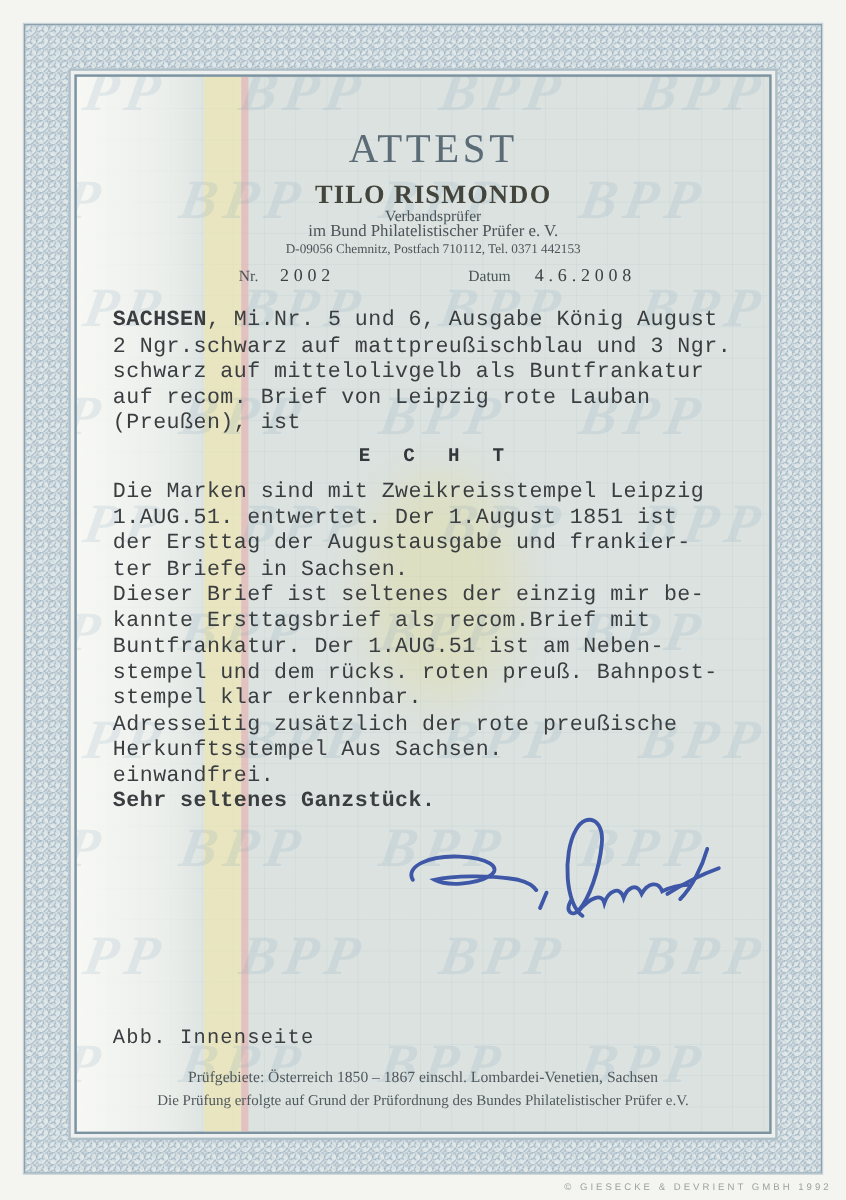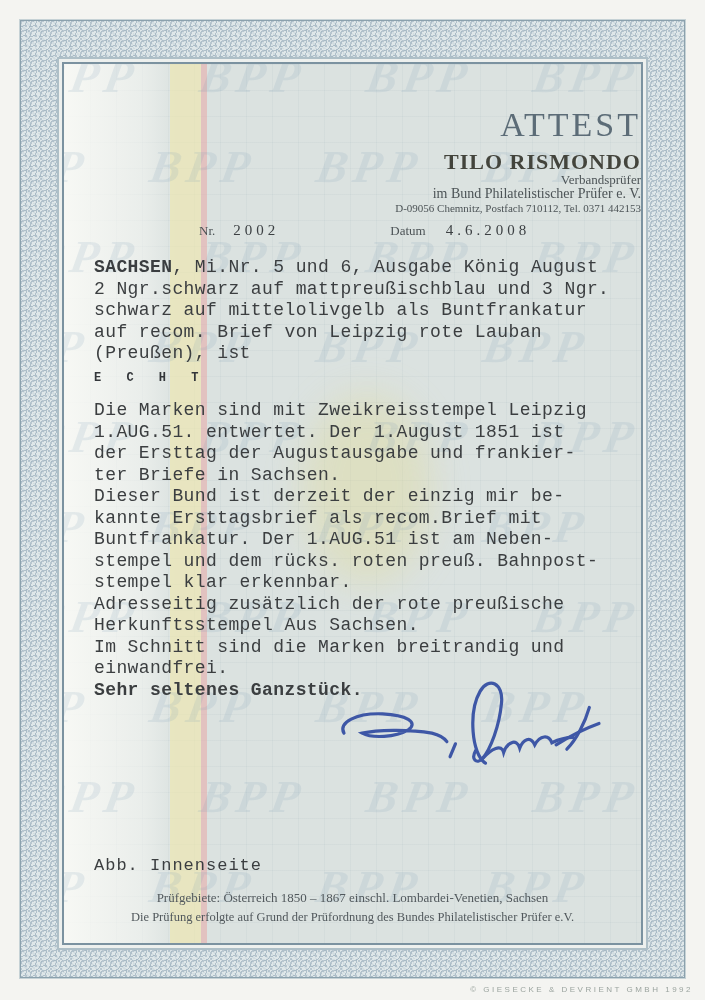--- a/index.html
+++ b/index.html
@@ -57,21 +57,21 @@
     position:absolute; left:-30px; width:700px;
     font-family:"Liberation Serif", serif;
     font-style:italic; font-weight:bold;
     font-size:46px; letter-spacing:6px; word-spacing:46px;
     color:rgba(120,152,184,.15);
     transform:skewX(-10deg);
     white-space:nowrap;
     pointer-events:none;
   }
   
-  .hdr { position:absolute; left:0; width:100%; text-align:right;padding-left:17px; }
+  .hdr { position:absolute; left:0; width:100%; text-align:center;padding-left:17px; }
   .title   { top:42px;  font-size:34px; letter-spacing:3px; color:#5c6c77; }
   .name    { top:85px;  font-size:22px; font-weight:bold; letter-spacing:1px; color:#43443c; }
   .role    { top:108px; font-size:13px; color:#4c5356; }
   .assoc   { top:122px; font-size:14px; color:#4c5356; }
   .address { top:138px; font-size:11px; color:#4c5356; }
   .nr-row  { position:absolute; top:158px; left:135px; width:420px; font-size:13px; color:#4c5356; }
   .nr-row .lbl { display:inline-block; }
   .mono-val {
     font-family:Liberation Serif, serif;
     font-size:15px; letter-spacing:4px; color:#3c4043;
@@ -83,22 +83,22 @@
   
   .body-col {
     position:absolute; left:30px; width:540px;
     font-family:"Liberation Mono", monospace;
     font-size:18px; line-height:21.5px; letter-spacing:.4px;
     color:#3b3e40; white-space:nowrap;
   }
   .desc  { top:193px; }
   .verdict {
     position:absolute; top:307px; left:30px; width:540px;
-    text-align:left; font-family:"Liberation Mono", monospace;
-    font-weight:bold; font-size:12px; letter-spacing:9px; color:#33363a;
+    text-align:center; font-family:"Liberation Mono", monospace;
+    font-weight:bold; font-size:16px; letter-spacing:9px; color:#33363a;
   }
   .findings { top:336px; }
   .bold { font-weight:bold; }
   
   .sig { position:absolute; left:265px; top:612px; width:300px; height:110px; }
   
   .caption {
     position:absolute; left:30px; top:792px;
     font-family:"Liberation Mono", monospace;
     font-size:17px; letter-spacing:1px; color:#3b3e40;
@@ -154,28 +154,27 @@
     <div>(Preußen), ist</div>
   </div>
 
   <div class="verdict">E C H T</div>
 
   <div class="body-col findings">
     <div>Die Marken sind mit Zweikreisstempel Leipzig</div>
     <div>1.AUG.51. entwertet. Der 1.August 1851 ist</div>
     <div>der Ersttag der Augustausgabe und frankier-</div>
     <div>ter Briefe in Sachsen.</div>
-    <div>Dieser Bund ist derzeit der einzig mir be-</div>
+    <div>Dieser Brief ist seltenes der einzig mir be-</div>
     <div>kannte Ersttagsbrief als recom.Brief mit</div>
     <div>Buntfrankatur. Der 1.AUG.51 ist am Neben-</div>
     <div>stempel und dem rücks. roten preuß. Bahnpost-</div>
     <div>stempel klar erkennbar.</div>
     <div>Adresseitig zusätzlich der rote preußische</div>
     <div>Herkunftsstempel Aus Sachsen.</div>
-    <div>Im Schnitt sind die Marken breitrandig und</div>
     <div>einwandfrei.</div>
     <div class="bold">Sehr seltenes Ganzstück.</div>
   </div>
 
   <svg class="sig" viewBox="0 0 280 100">
     <g fill="none" stroke="#3e57a6" stroke-width="3" stroke-linecap="round">
       <path d="M14,52 C8,42 26,33 50,34 C72,35 84,42 74,49 C62,56 40,57 31,52 C44,49 74,48 96,52 C104,54 108,57 110,60"></path>
       <path d="M113,74 L118,62"></path>
       <path d="M146,80 C133,72 130,32 141,13 C149,-1 163,5 161,24 C159,45 151,67 143,76 C138,81 132,77 137,68"></path>
       <path d="M143,76 C152,66 161,62 163,70 C166,61 175,56 178,66 C181,58 188,54 192,63 C197,54 205,53 208,61 C214,58 221,56 228,56"></path>

